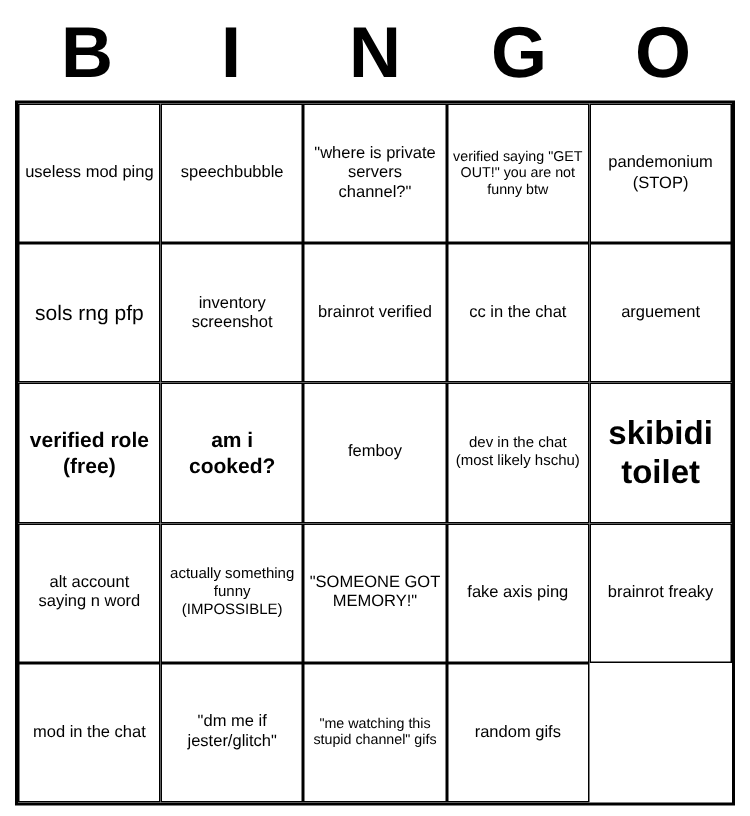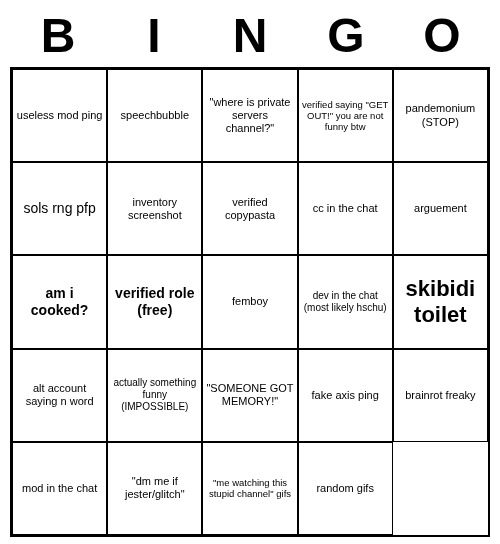--- a/index.html
+++ b/index.html
@@ -73,33 +73,33 @@
     <div class="bingo-cell">
       <span>pandemonium (STOP)</span>
     </div>
     <div class="bingo-cell" style="font-size: 14px; font-weight: normal;">
       <span>sols rng pfp</span>
     </div>
     <div class="bingo-cell">
       <span>inventory screenshot</span>
     </div>
     <div class="bingo-cell">
-      <span>verified copypasta</span>
+      <span>brainrot verified</span>
     </div>
     <div class="bingo-cell">
       <span>cc in the chat</span>
     </div>
     <div class="bingo-cell">
       <span>arguement</span>
     </div>
     <div class="bingo-cell" style="font-size: 14px; font-weight: bold;">
-      <span>am i cooked?</span>
+      <span>verified role (free)</span>
     </div>
     <div class="bingo-cell" style="font-size: 14px; font-weight: bold;">
-      <span>verified role (free)</span>
+      <span>am i cooked?</span>
     </div>
     <div class="bingo-cell">
       <span>femboy</span>
     </div>
     <div class="bingo-cell" style="font-size: 10px;">
       <span>dev in the chat (most likely hschu)</span>
     </div>
     <div class="bingo-cell" style="font-size: 22px; font-weight: bold; align-items: center;">
       <span>skibidi toilet</span>
     </div>

